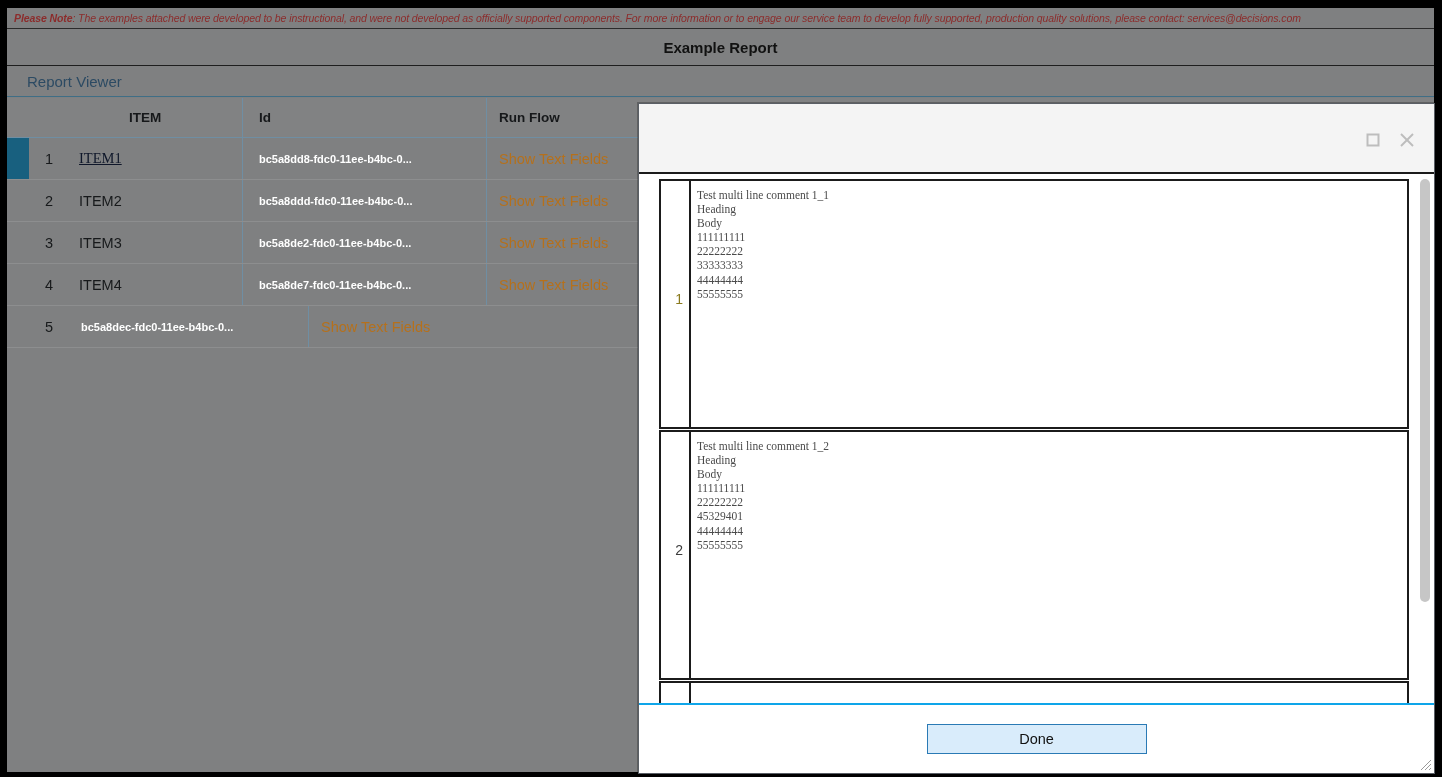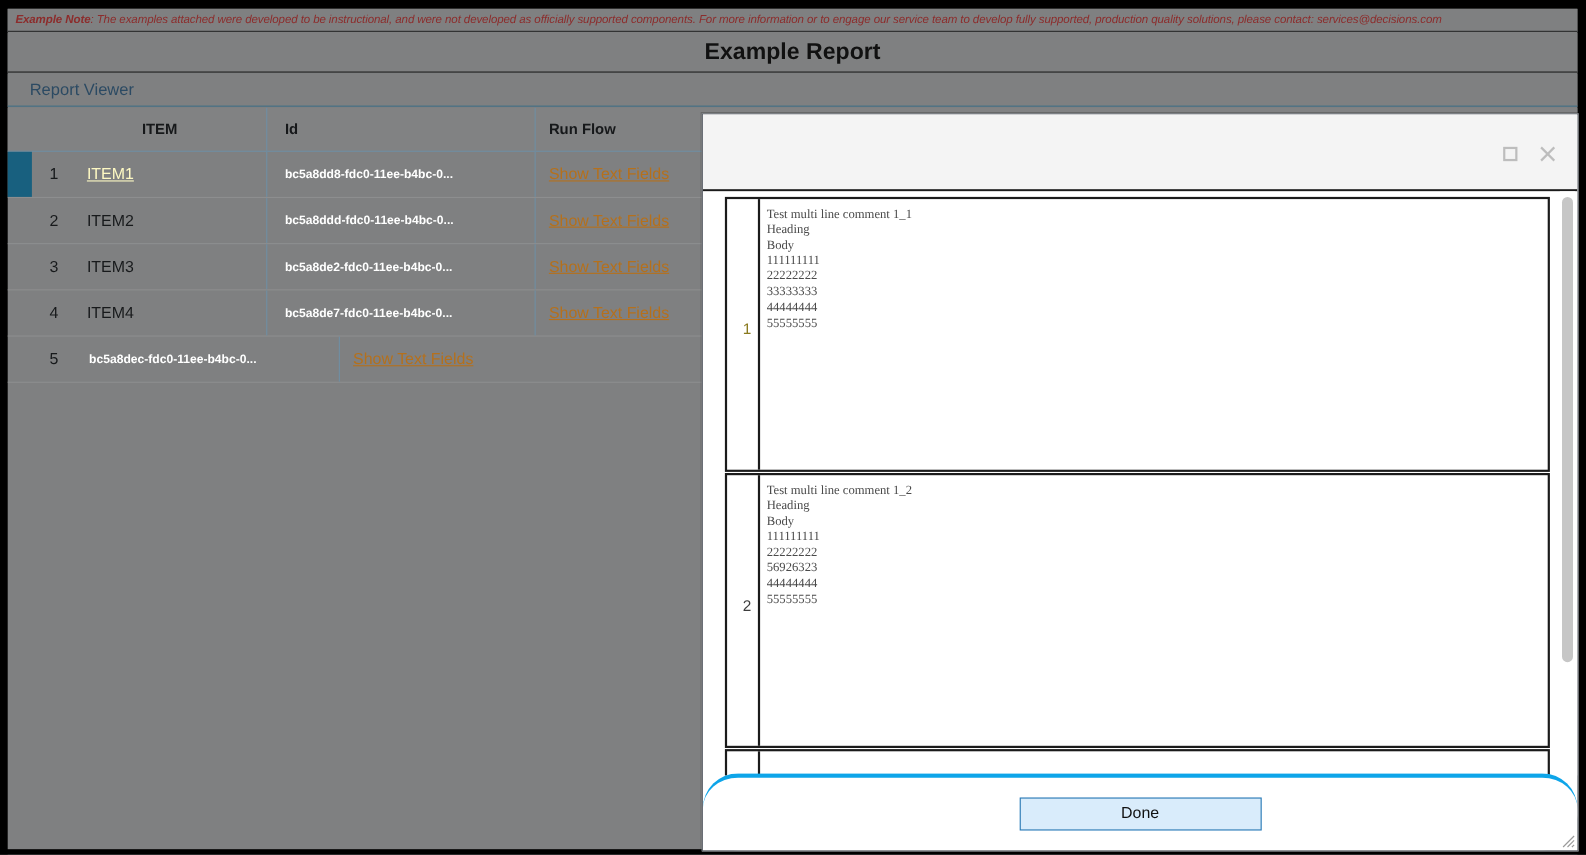--- a/index.html
+++ b/index.html
@@ -53,21 +53,21 @@
     position: absolute;
     left: 7px; top: 30px;
     width: 1427px; height: 36px;
     background: #7f8081;
     display: flex;
     align-items: center;
     justify-content: center;
     border-bottom: 1px solid #1e1e1e;
   }
   #title-bar .t {
-    font-size: 21px;
+    font-size: 15px;
     font-weight: bold;
     color: #111;
   }
 
   
   #rv-bar {
     position: absolute;
     left: 7px; top: 67px;
     width: 1427px; height: 30px;
     background: #7f8081;
@@ -116,26 +116,26 @@
             white-space: nowrap; overflow: hidden; font-weight: bold; }
   .c-flow { flex: 1; padding-left: 12px;
             font-size: 14.5px; align-self: stretch; display:flex; align-items:center; }
   .thead .c-item, .thead .c-id, .thead .c-flow { border-right-color:#6f8ea3; }
   .thead .c-item { padding-left: 64px; }
 
   .sel-on { background: #18607f; }
 
   .link-item {
     text-decoration: underline;
-    color: #fef9c3;
+    color: #0f172a;
     cursor: pointer;
+    font-family: Liberation Serif, serif;
   }
   .link-flow {
     color: #b5701c;
-    text-decoration: underline;
     cursor: pointer;
   }
 
   
   #modal {
     position: absolute;
     left: 638px; top: 103px;
     width: 797px; height: 671px;
     background: #ffffff;
     border: 1px solid #5a5f66;
@@ -220,25 +220,24 @@
     border-radius: 5px;
     cursor: pointer;
   }
 
   
   #modal-footer {
     position: absolute;
     left: 0; bottom: 0;
     width: 100%; height: 70px;
     background: #fff;
-    border-top: 4px solid #0ea5e9;
+    border-top: 2px solid #0ea5e9;
     display: flex;
     align-items: center;
     justify-content: center;
-    border-radius: 32px;
   }
   #done-btn {
     width: 220px; height: 30px;
     background: #d9ecfb;
     border: 1px solid #2a7ab5;
     color: #111;
     font-size: 14.5px;
     font-family: "Liberation Sans", sans-serif;
     cursor: pointer;
   }
@@ -253,21 +252,21 @@
 <body>
 
 <div id="page">
 
   <div class="edge-top"></div>
   <div class="edge-left"></div>
   <div class="edge-right"></div>
   <div class="edge-bottom"></div>
 
   <div id="notice">
-    <div class="txt"><b>Example Note</b><span>: The examples attached were developed to be instructional, and were not developed as officially supported components. For more information or to engage our service team to develop fully supported, production quality solutions, please contact: services@decisions.com</span></div>
+    <div class="txt"><b>Please Note</b><span>: The examples attached were developed to be instructional, and were not developed as officially supported components. For more information or to engage our service team to develop fully supported, production quality solutions, please contact: services@decisions.com</span></div>
   </div>
 
   <div id="title-bar">
     <div class="t">Example Report</div>
   </div>
 
   <div id="rv-bar">
     <div class="t">Report Viewer</div>
   </div>
 
@@ -364,21 +363,21 @@
 
       <div class="panel" id="panel2">
         <div class="p-num">
           <span>2</span>
         </div>
         <div class="p-text">Test multi line comment 1_2
 Heading
 Body
 111111111
 22222222
-56926323
+45329401
 44444444
 55555555</div>
       </div>
 
       <div class="panel" id="panel3">
         <div class="p-num">
           
         </div>
         <div class="p-text"></div>
       </div>

